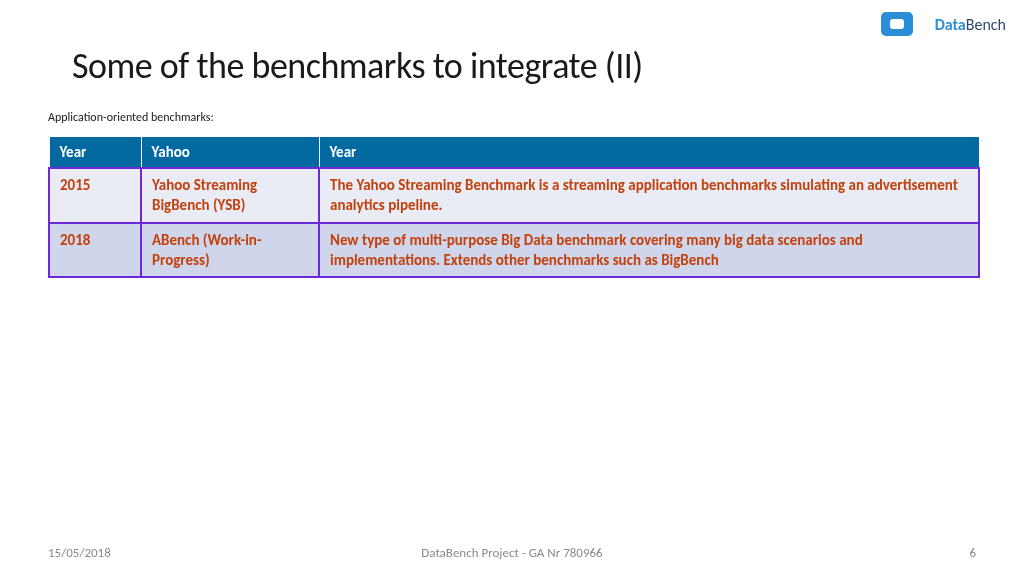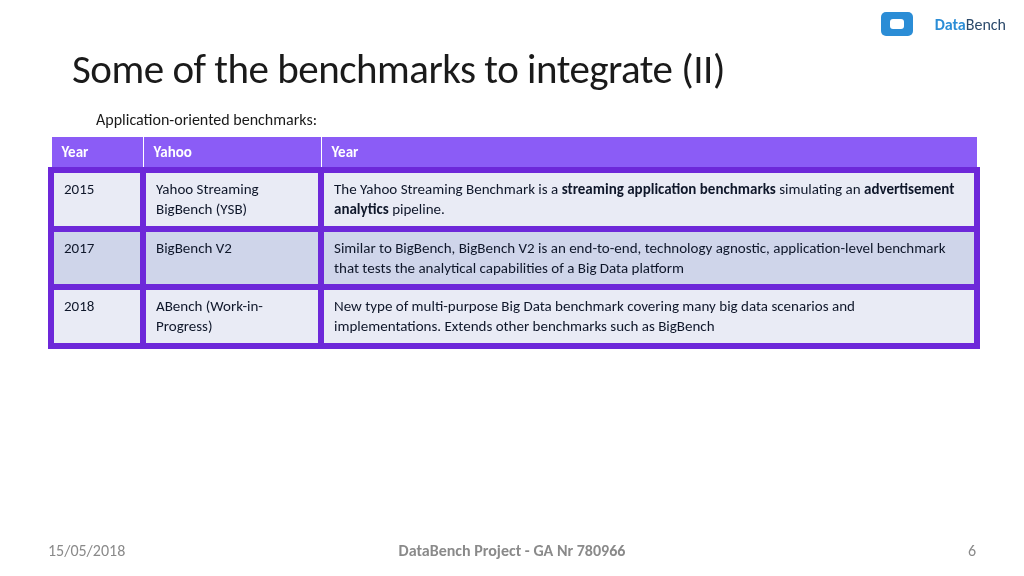--- a/index.html
+++ b/index.html
@@ -35,73 +35,73 @@
       height: 10px;
       background: #fff;
       border-radius: 3px;
     }
     .logo-text { font-size: 16px; font-weight: 700; color: #2b8dd6; }
     .logo-text .suffix { color: #2c4a6b; font-weight: 400; }
     .title {
       position: absolute;
       top: 44px;
       left: 72px;
-      font-size: 41px;
+      font-size: 36px;
       font-weight: 400;
       color: #1a1a1a;
       letter-spacing: -0.5px;
     }
     .subtitle {
       position: absolute;
       top: 110px;
       left: 48px;
-      font-size: 16px;
+      font-size: 12px;
       color: #1a1a1a;
-      margin-left: 48px;
     }
     .table {
       position: absolute;
       top: 136px;
       left: 48px;
       width: 932px;
       border-collapse: collapse;
       font-size: 15px;
     }
     .table th {
-      background: #8b5cf6;
+      background: #0369a1;
       color: #fff;
       text-align: left;
       padding: 6px 10px;
       font-weight: 700;
       border: 1px solid #fff;
     }
     .table td {
       padding: 6px 10px;
       vertical-align: top;
-      border: 6px solid #6d28d9;
-      color: #0f172a;
+      border: 2px solid #6d28d9;
+      color: #c2410c;
       line-height: 1.35;
+      font-weight: bold;
     }
     .table tbody tr:nth-child(odd) td { background: #e9ebf5; }
     .table tbody tr:nth-child(even) td { background: #cfd5ea; }
     .col-year { width: 92px; }
     .col-name { width: 178px; }
     .footer {
       position: absolute;
       bottom: 16px;
       left: 0;
       width: 100%;
       display: flex;
       justify-content: space-between;
       align-items: center;
       padding: 0 48px;
-      font-size: 16px;
+      font-size: 13px;
       color: #8a8a8a;
     }
-    .footer-center { position: absolute; left: 50%; transform: translateX(-50%); font-weight: bold; }
+    .footer-center { position: absolute; left: 50%; transform: translateX(-50%); }
   </style>
 </head>
 <body>
 
 <div class="logo">
   <div class="logo-icon"></div>
   <div class="logo-text">
     <span>Data</span><span class="suffix">Bench</span>
   </div>
 </div>
@@ -118,25 +118,20 @@
       <th>Year</th>
     </tr>
   </thead>
   <tbody>
       <tr>
         <td class="col-year">2015</td>
         <td class="col-name">Yahoo Streaming BigBench  (YSB)</td>
         <td>The Yahoo Streaming Benchmark is a <b>streaming application benchmarks</b> simulating an <b>advertisement analytics</b> pipeline.</td>
       </tr>
       <tr>
-        <td class="col-year">2017</td>
-        <td class="col-name">BigBench V2</td>
-        <td>Similar to BigBench, BigBench V2 is an end-to-end, technology agnostic, application-level benchmark that tests the analytical capabilities of a Big Data platform</td>
-      </tr>
-      <tr>
         <td class="col-year">2018</td>
         <td class="col-name">ABench (Work-in-Progress)</td>
         <td>New type of  multi-purpose Big Data benchmark covering many big data scenarios and implementations. Extends other benchmarks such as BigBench</td>
       </tr>
     </tbody>
 </table>
 
 <div class="footer">
   <span>15/05/2018</span>
   <span class="footer-center">DataBench Project - GA Nr 780966</span>

